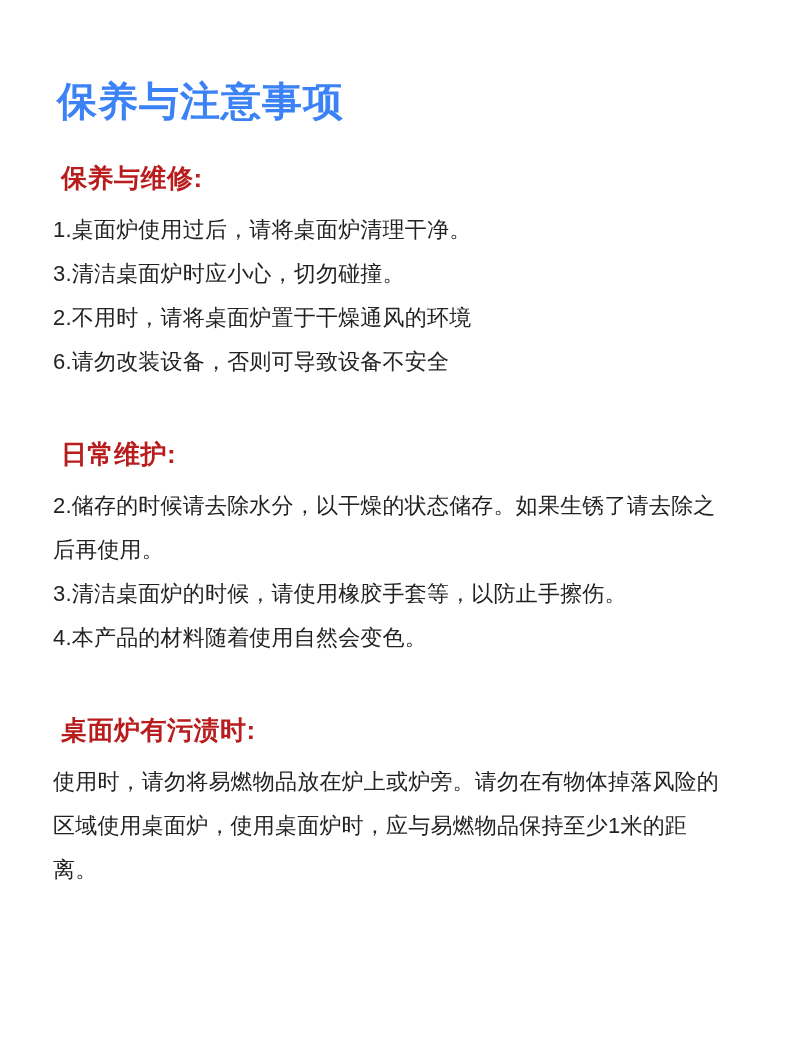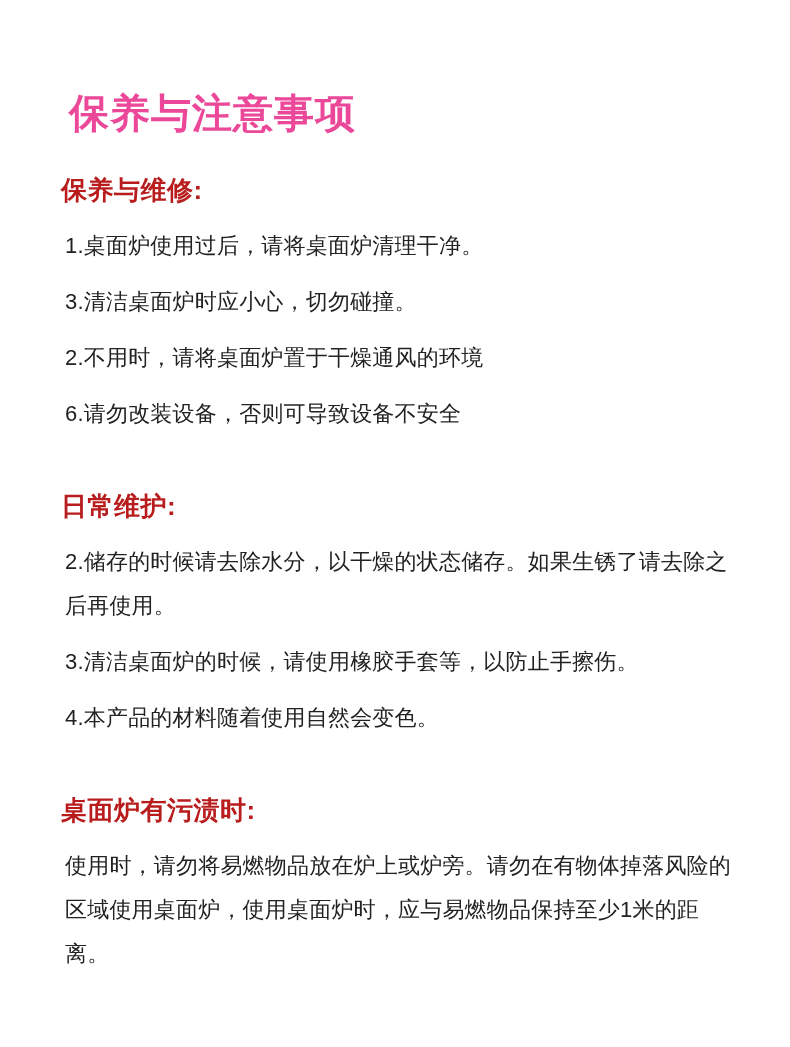--- a/index.html
+++ b/index.html
@@ -13,43 +13,43 @@
     overflow: hidden;
     font-family: "Liberation Sans", "DejaVu Sans", sans-serif;
     color: #1c1c1c;
     -webkit-font-smoothing: antialiased;
   }
   .doc {
     padding: 74px 45px 0 53px;
     box-sizing: border-box;
   }
   .doc-title {
-    margin: 16px;
+    margin: 4px;
     font-size: 40px;
     line-height: 46px;
     font-weight: 700;
-    color: #ec4899;
+    color: #3b82f6;
     letter-spacing: 1px;
   }
   .section {
     margin-top: 48px;
   }
   .section:first-of-type {
     margin-top: 32px;
   }
   .section-heading {
     margin: 8px;
     font-size: 26px;
     line-height: 44px;
     font-weight: 700;
     color: #b91c1c;
     letter-spacing: 0.5px;
   }
   .doc-line {
-    margin: 12px;
+    margin: 0;
     max-width: 668px;
     font-size: 22px;
     line-height: 44px;
     font-weight: 400;
     color: #222222;
     letter-spacing: 0.2px;
     word-break: break-all;
     overflow-wrap: break-word;
   }
 </style>

